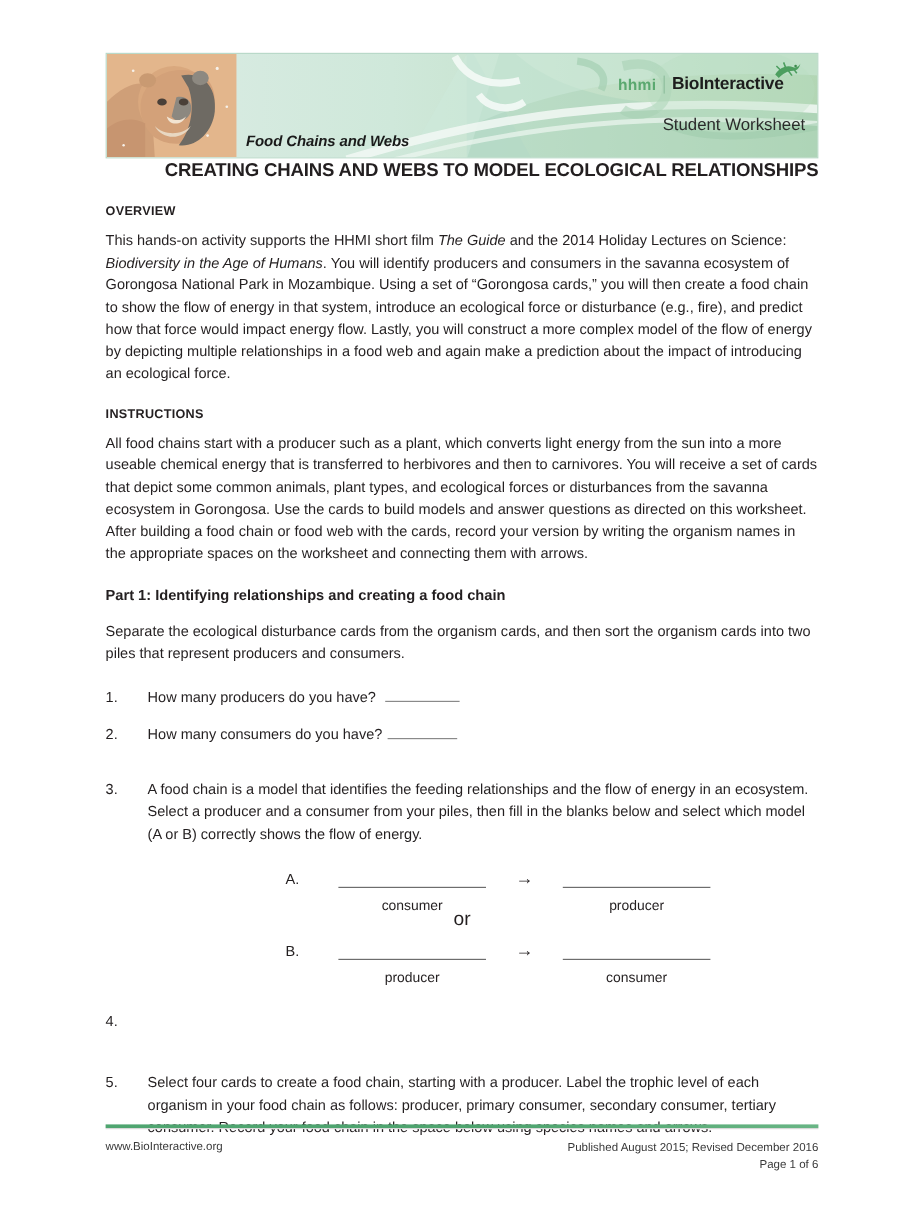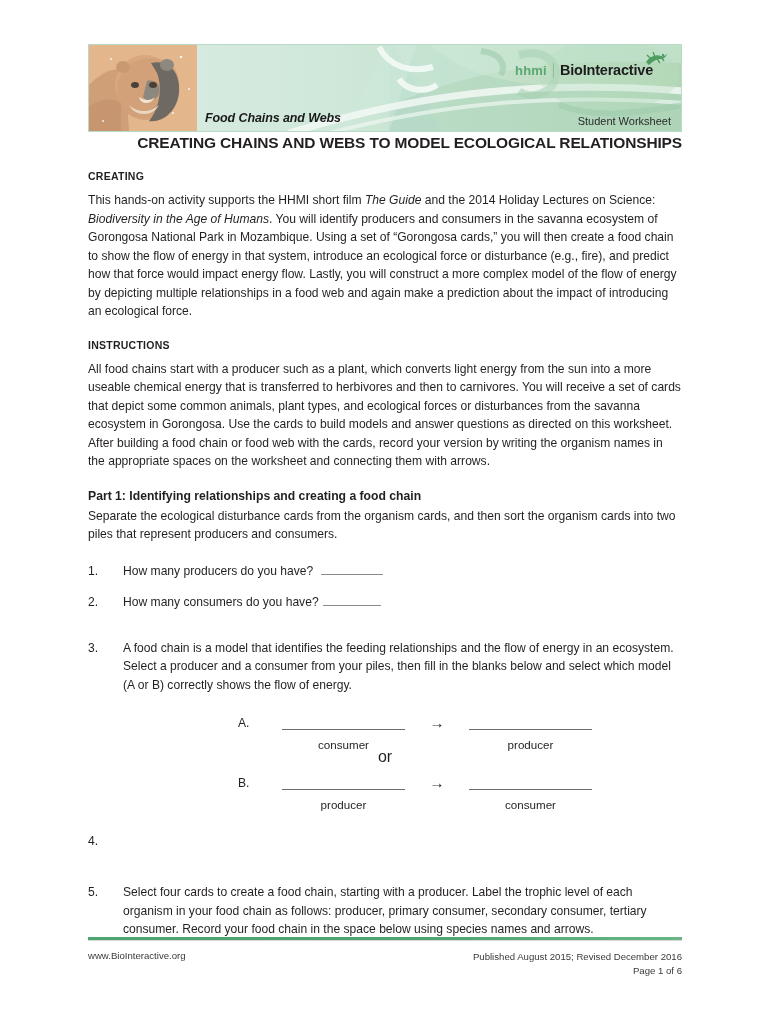--- a/index.html
+++ b/index.html
@@ -61,22 +61,22 @@
     font-size: 12.5px;
     font-weight: bold;
     font-style: italic;
     color: #1a1a1a;
     letter-spacing: -0.1px;
     padding-left: 8px;
   }
   .banner-sub {
     position: absolute;
     right: 10px;
-    bottom: 4px;
-    font-size: 11px;
+    bottom: 20px;
+    font-size: 14px;
     color: #2b2b2b;
   }
   .logo {
     position: absolute;
     right: 28px;
     top: 17px;
     display: flex;
     align-items: center;
     gap: 6px;
   }
@@ -131,21 +131,21 @@
   p.body {
     font-size: 12.1px;
     line-height: 18.5px;
     margin: 0 0 18px 0;
     color: #231f20;
     text-align: left;
   }
   .part-head {
     font-size: 12.2px;
     font-weight: bold;
-    margin: 0 0 4px 0;
+    margin: 0 0 14px 0;
     color: #231f20;
   }
   .spacer-lg { height: 20px; }
   .spacer-md { height: 14px; }
 
   
   .qitem {
     position: relative;
     padding-left: 35px;
     font-size: 12.1px;
@@ -325,21 +325,21 @@
     </svg>
 
     <div class="banner-title">Food Chains and Webs</div>
     <div class="banner-sub">Student Worksheet</div>
   </div>
 
   <div class="doc-title">CREATING CHAINS AND WEBS TO MODEL ECOLOGICAL RELATIONSHIPS</div>
 
   <div class="content">
 
-    <div class="sec-head">CREATING</div>
+    <div class="sec-head">OVERVIEW</div>
     <p class="body"><span>This hands-on activity supports the HHMI short film </span><em>The Guide</em><span> and the 2014 Holiday Lectures on Science: </span><em>Biodiversity in the Age of Humans</em><span>. You will identify producers and consumers in the savanna ecosystem of Gorongosa National Park in Mozambique. Using a set of “Gorongosa cards,” you will then create a food chain to show the flow of energy in that system, introduce an ecological force or disturbance (e.g., fire), and predict how that force would impact energy flow. Lastly, you will construct a more complex model of the flow of energy by depicting multiple relationships in a food web and again make a prediction about the impact of introducing an ecological force.</span></p>
 
     <div class="sec-head">INSTRUCTIONS</div>
     <p class="body">All food chains start with a producer such as a plant, which converts light energy from the sun into a more useable chemical energy that is transferred to herbivores and then to carnivores. You will receive a set of cards that depict some common animals, plant types, and ecological forces or disturbances from the savanna ecosystem in Gorongosa. Use the cards to build models and answer questions as directed on this worksheet. After building a food chain or food web with the cards, record your version by writing the organism names in the appropriate spaces on the worksheet and connecting them with arrows.</p>
 
     <div class="part-head">Part 1: Identifying relationships and creating a food chain</div>
     <p class="body">Separate the ecological disturbance cards from the organism cards, and then sort the organism cards into two piles that represent producers and consumers.</p>
 
     <div class="qitem">
       <span class="qnum">1.</span><span>How many producers do you have?</span><span class="blank-inline blank-w1"></span>

